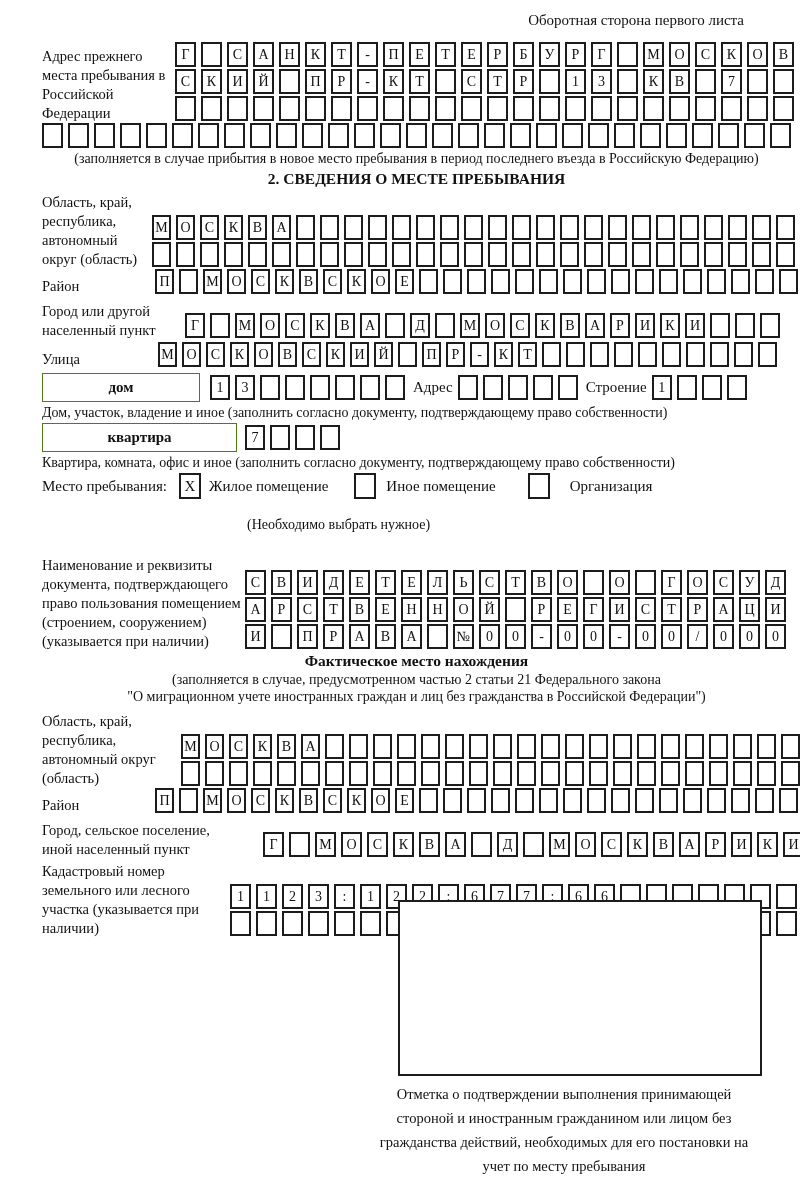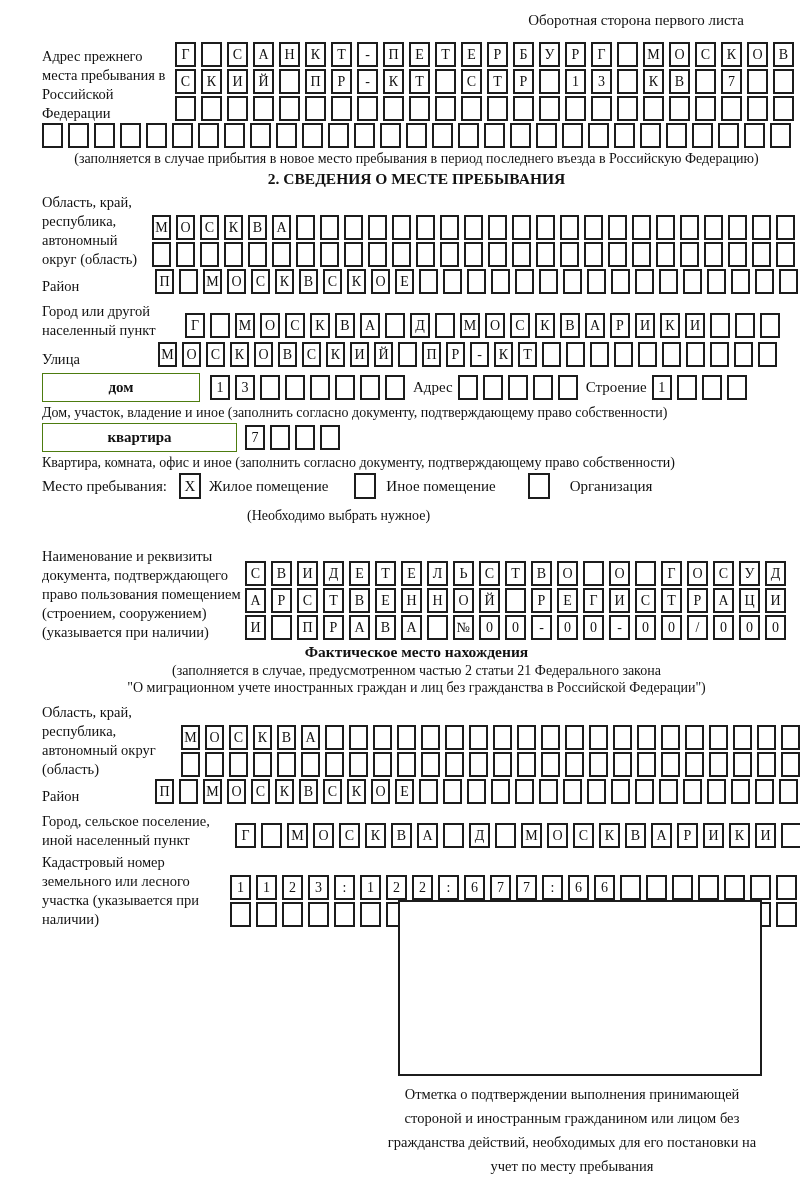--- a/index.html
+++ b/index.html
@@ -39,21 +39,21 @@
     justify-content:center; font-size:15px; flex:0 0 auto;font-weight:bold;
   }
   .inline-row { display:flex; align-items:center; }
   .inline-label { font-size:15px; line-height:19px; }
 
   .checkbox { width:22px; height:26px; border:2px solid #1c1c1c; display:flex;
     align-items:center; justify-content:center; font-size:15px; flex:0 0 auto; }
 
   .stamp-box { position:absolute; left:398px; top:900px; width:364px; height:176px;
     border:2px solid #1c1c1c; background:#fff; }
-  .stamp-note { position:absolute; left:380px; top:1082px; width:384px;
+  .stamp-note { position:absolute; left:372px; top:1082px; width:384px;
     text-align:center; font-size:14.5px; line-height:24px; }
 
   .mb2{margin-bottom:2px;} .mb3{margin-bottom:3px;} .mb4{margin-bottom:4px;}
 </style>
 </head>
 <body>
 
 <div class="page">
 
   <div class="side-note">Оборотная сторона первого листа</div>
@@ -381,21 +381,21 @@
     <div style="width:8px;"></div>
     <div class="cellrow cw20" style="margin-bottom:0;">
         <span class="cell">7</span>
         <span class="cell"></span>
         <span class="cell"></span>
         <span class="cell"></span>
       </div>
   </div>
   <div class="caption mb2">Квартира, комната, офис и иное (заполнить согласно документу, подтверждающему право собственности)</div>
 
-  <div class="inline-row" style="margin-bottom:8px;">
+  <div class="inline-row" style="margin-bottom:17px;">
     <div class="inline-label">Место пребывания:</div>
     <div style="width:12px;"></div>
     <div class="checkbox">X</div>
     <div style="width:8px;"></div>
     <div class="inline-label">Жилое помещение</div>
     <div style="width:26px;"></div>
     <div class="checkbox"></div>
     <div style="width:10px;"></div>
     <div class="inline-label">Иное помещение</div>
     <div style="width:32px;"></div>
@@ -574,21 +574,21 @@
           <span class="cell"></span>
           <span class="cell"></span>
           <span class="cell"></span>
           <span class="cell"></span>
           <span class="cell"></span>
           <span class="cell"></span>
         </div>
     </div>
   </div>
 
-  <div class="field" style="min-height:40px;">
+  <div class="field" style="min-height:40px;gap:28px;">
     <div class="flabel lw-city2">Город, сельское поселение, иной населенный пункт</div>
     <div class="fcells">
       <div class="cellrow">
           <span class="cell">Г</span>
           <span class="cell"></span>
           <span class="cell">М</span>
           <span class="cell">О</span>
           <span class="cell">С</span>
           <span class="cell">К</span>
           <span class="cell">В</span>

